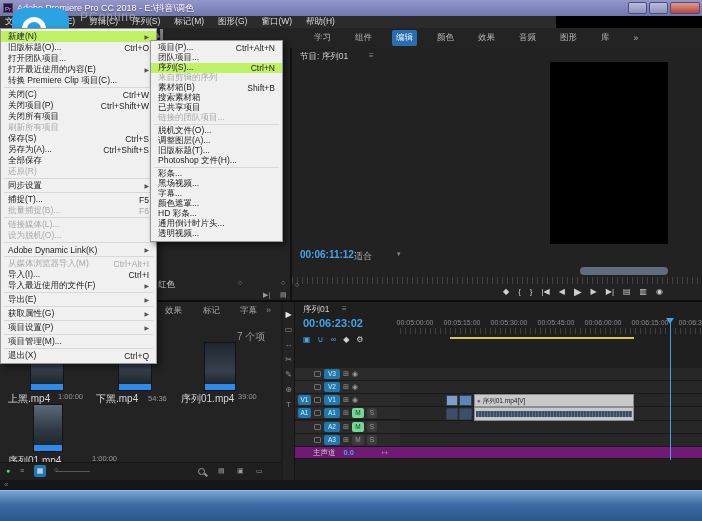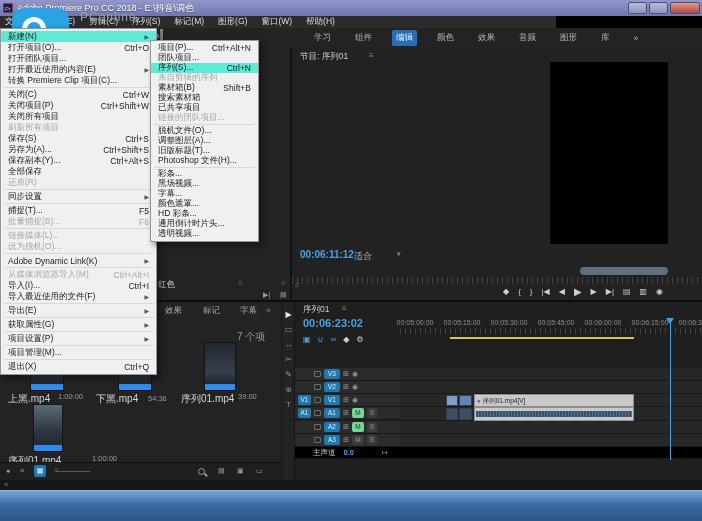--- a/index.html
+++ b/index.html
@@ -23,26 +23,26 @@
 
 .panel{background:#232323}
 .ptab{color:#cfcfcf;font-size:8.5px}
 .pmenu{color:#8a8a8a;font-size:8px;margin-left:5px}
 .tc-blue{color:#46a3e8;font-weight:bold}
 .tickstrip{background-image:repeating-linear-gradient(90deg,#414141 0 1px,transparent 1px 5px)}
 .ticklabel{position:absolute;transform:translateX(-50%);font-size:7px;color:#8d8d8d;white-space:nowrap}
 
 .menu{background:#f0f0f0;border:1px solid #979797;box-shadow:3px 3px 6px rgba(0,0,0,.45);padding:2px 0;color:#1b1b1b}
 #filemenu{left:0;top:28px;width:157px;z-index:50}
-#submenu{left:150px;top:40px;width:109px;z-index:51}
+#submenu{left:150px;top:40px;width:133px;z-index:51}
 .mi{display:flex;align-items:center;height:11px;padding:0 7px;font-size:8.5px;white-space:nowrap}
 #submenu .mi{height:10px}
 .mi .sc,.mi .arr{margin-left:auto;padding-left:8px}
 .arr{font-size:6px;color:#555}
-.hl{background:#5eead4}
+.hl{background:#bef264}
 .dis{color:#a8a8a8}
 .sep{height:1px;background:#d8d8d8;margin:1px 3px}
 
 .trh{left:295px;width:105px;height:13px;background:#2b2b2b;border-bottom:1px solid #191919;display:flex;align-items:center;gap:3px;padding-left:3px;font-size:7px}
 .trc{left:400px;width:302px;height:13px;background:#272727;border-bottom:1px solid #191919}
 .patch{width:13px;height:10px;border-radius:2px;background:#2079ae;color:#dbeeff;text-align:center;line-height:10px;font-size:6.5px}
 .patch.empty{background:transparent}
 .lockbox{width:7px;height:6px;border:1px solid #6e6e6e;border-radius:1px}
 .tbtn{width:16px;height:10px;background:#2079ae;border-radius:2px;color:#dbeeff;text-align:center;line-height:10px;font-size:6.5px}
 .ticon{color:#9a9a9a;font-size:7px}
@@ -283,21 +283,21 @@
   <div class="ab trh" style="top:434px">
     <span class="patch empty"></span>
     <span class="lockbox"></span>
     <span class="tbtn">A3</span>
     <span class="ticon">⊞</span>
     <span class="mbtn off">M</span>
     <span class="sbtn">S</span>
   </div>
   <div class="ab trc" style="top:434px"></div>
 
-  <div class="ab" style="left:295px;top:447px;width:407px;height:12px;background:#000000;border-bottom:1px solid #191919;display:flex;align-items:center;gap:8px;padding-left:18px;font-size:7.5px">
+  <div class="ab" style="left:295px;top:447px;width:407px;height:12px;background:#701a75;border-bottom:1px solid #191919;display:flex;align-items:center;gap:8px;padding-left:18px;font-size:7.5px">
     <span>主声道</span>
     <span class="tc-blue" style="font-size:7.5px">0.0</span>
     <span class="ticon" style="margin-left:20px">↦</span>
   </div>
 
   <div class="clip-s" style="left:446px;top:395px;width:12px;height:11px;background:#7f9ec9"></div>
   <div class="clip-s" style="left:459px;top:395px;width:13px;height:11px;background:#5e85b8"></div>
   <div class="clip-long" style="left:474px;top:394px;width:160px;height:13px">
     <span style="color:#8458c8">●</span>
     <span>序列01.mp4[V]</span>
@@ -314,21 +314,21 @@
   <div class="ab" style="left:0;top:480px;width:702px;height:10px;background:#161616">
     <span class="ab" style="left:4px;top:0;color:#777;font-size:8px">«</span>
   </div>
 
   <div id="filemenu" class="ab menu">
     <div class="mi hl">
         <span>新建(N)</span>
         <span class="arr">▶</span>
       </div>
     <div class="mi">
-        <span>打开项目(O)...</span>
+        <span>旧版标题(O)...</span>
         <span class="sc">Ctrl+O</span>
       </div>
     <div class="mi">
         <span>打开团队项目...</span>
       </div>
     <div class="mi">
         <span>打开最近使用的内容(E)</span>
         <span class="arr">▶</span>
       </div>
     <div class="mi">
@@ -349,24 +349,20 @@
     <div class="mi dis">
         <span>刷新所有项目</span>
       </div>
     <div class="mi">
         <span>保存(S)</span>
         <span class="sc">Ctrl+S</span>
       </div>
     <div class="mi">
         <span>另存为(A)...</span>
         <span class="sc">Ctrl+Shift+S</span>
-      </div>
-    <div class="mi">
-        <span>保存副本(Y)...</span>
-        <span class="sc">Ctrl+Alt+S</span>
       </div>
     <div class="mi">
         <span>全部保存</span>
       </div>
     <div class="mi dis">
         <span>还原(R)</span>
       </div>
     <div class="sep"></div>
     <div class="mi">
         <span>同步设置</span>

